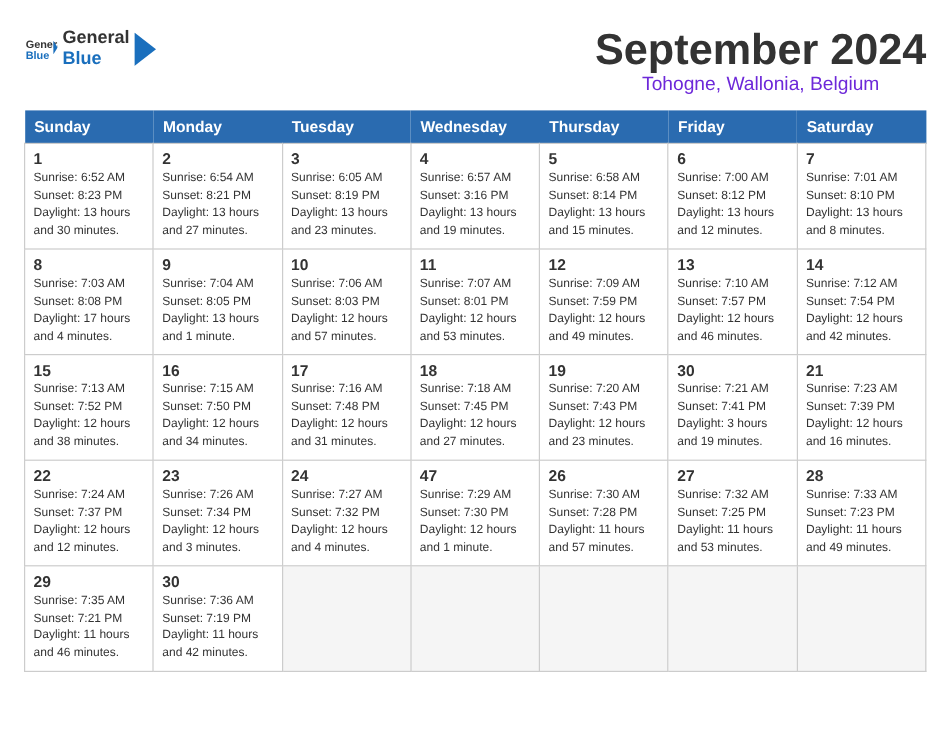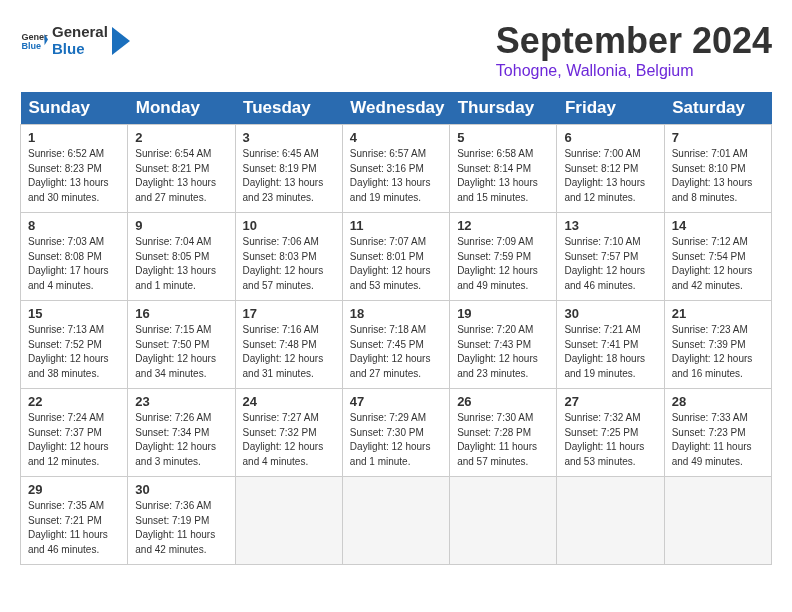--- a/index.html
+++ b/index.html
@@ -20,21 +20,21 @@
       display: flex;
       align-items: center;
       gap: 4px;
       margin-top: 4px;
     }
     .logo-icon {
       width: 28px;
       height: 28px;
     }
     .title-area {
-      text-align: left;
+      text-align: center;
       margin-left: 24px;
     }
     .month-title {
       font-size: 36px;
       font-weight: bold;
       color: #333;
     }
     .location-title {
       font-size: 16px;
       color: #6d28d9;
@@ -42,21 +42,21 @@
     table {
       width: 100%;
       border-collapse: collapse;
       table-layout: fixed;
     }
     th {
       background-color: #2a6bb0;
       color: #fff;
       text-align: left;
       padding: 6px 8px;
-      font-size: 17px;
+      font-size: 13px;
       font-weight: bold;
     }
     td {
       border: 1px solid #ccc;
       vertical-align: top;
       padding: 5px 7px;
       font-size: 10.5px;
       color: #333;
       height: 88px;
       background: #fff;
@@ -129,21 +129,21 @@
         <span class="day-num">2</span>
         <div class="day-info">
           <span>Sunrise: 6:54 AM</span><br>
           <span>Sunset: 8:21 PM</span><br>
           <span>Daylight: 13 hours and 27 minutes.</span>
         </div>
       </td>
         <td>
         <span class="day-num">3</span>
         <div class="day-info">
-          <span>Sunrise: 6:45 AM</span><br>
+          <span>Sunrise: 6:05 AM</span><br>
           <span>Sunset: 8:19 PM</span><br>
           <span>Daylight: 13 hours and 23 minutes.</span>
         </div>
       </td>
         <td>
         <span class="day-num">4</span>
         <div class="day-info">
           <span>Sunrise: 6:57 AM</span><br>
           <span>Sunset: 3:16 PM</span><br>
           <span>Daylight: 13 hours and 19 minutes.</span>
@@ -271,21 +271,21 @@
           <span>Sunrise: 7:20 AM</span><br>
           <span>Sunset: 7:43 PM</span><br>
           <span>Daylight: 12 hours and 23 minutes.</span>
         </div>
       </td>
         <td>
         <span class="day-num">30</span>
         <div class="day-info">
           <span>Sunrise: 7:21 AM</span><br>
           <span>Sunset: 7:41 PM</span><br>
-          <span>Daylight: 18 hours and 19 minutes.</span>
+          <span>Daylight: 3 hours and 19 minutes.</span>
         </div>
       </td>
         <td>
         <span class="day-num">21</span>
         <div class="day-info">
           <span>Sunrise: 7:23 AM</span><br>
           <span>Sunset: 7:39 PM</span><br>
           <span>Daylight: 12 hours and 16 minutes.</span>
         </div>
       </td>

